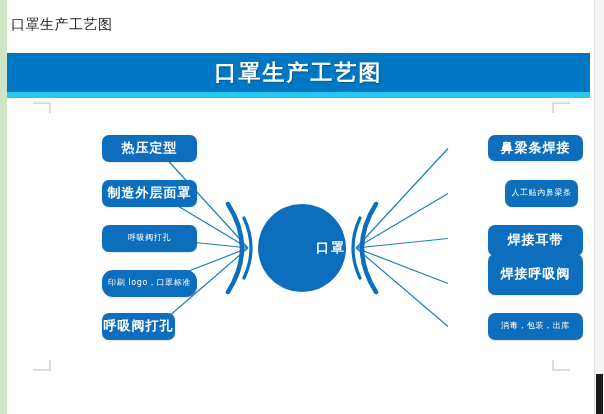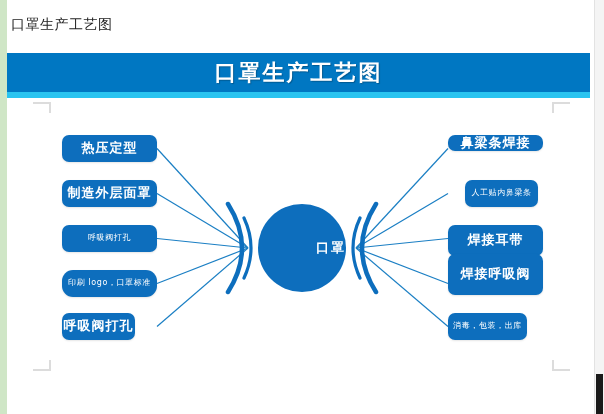--- a/index.html
+++ b/index.html
@@ -45,20 +45,21 @@
   
   #diagram{position:absolute;left:0;top:99px;width:604px;height:290px;}
 
   
   .node{
     position:absolute;box-sizing:border-box;
     background:#0d6ebd;border-radius:7px;
     display:flex;align-items:center;justify-content:center;
     color:#ffffff;text-align:right;line-height:1.1;
     box-shadow:0 1px 2px rgba(0,0,0,.10);
+    margin-left:40px;
   }
   .node.big{font-size:13px;font-weight:bold;letter-spacing:1px;}
   .node.small{font-size:8px;font-weight:normal;letter-spacing:.6px;}
 
   
   #center-circle{
     position:absolute;left:258px;top:204px;width:88px;height:88px;border-radius:50%;
     background:#0d6ebd;display:flex;align-items:center;justify-content:flex-end;
     color:#fff;font-size:13px;font-weight:bold;letter-spacing:2px;
   }
@@ -132,32 +133,32 @@
       <span>呼吸阀打孔</span>
     </div>
     <div class="node small" style="left: 62px; top: 270px; width: 95px; height: 27px; border-radius: 11px;">
       <span>印刷 logo，口罩标准</span>
     </div>
     <div class="node big" style="left: 62px; top: 313px; width: 73px; height: 27px;">
       <span>呼吸阀打孔</span>
     </div>
   </div>
 <div id="right-nodes">
-    <div class="node big" style="left: 448px; top: 135px; width: 95px; height: 16px;">
+    <div class="node big" style="left: 448px; top: 135px; width: 95px; height: 26px;">
       <span>鼻梁条焊接</span>
     </div>
     <div class="node small" style="left: 465px; top: 180px; width: 73px; height: 27px;">
       <span>人工贴内鼻梁条</span>
     </div>
     <div class="node big" style="left: 448px; top: 225px; width: 95px; height: 31px;">
       <span>焊接耳带</span>
     </div>
     <div class="node big" style="left: 448px; top: 254px; width: 95px; height: 41px;">
       <span>焊接呼吸阀</span>
     </div>
-    <div class="node small" style="left: 448px; top: 313px; width: 79px; height: 27px;">
+    <div class="node small" style="left: 448px; top: 313px; width: 95px; height: 27px;">
       <span>消毒，包装，出库</span>
     </div>
   </div>
 
 <div id="scroll-track">
   <div id="scroll-thumb"></div>
 </div>
 
 </body></html>

